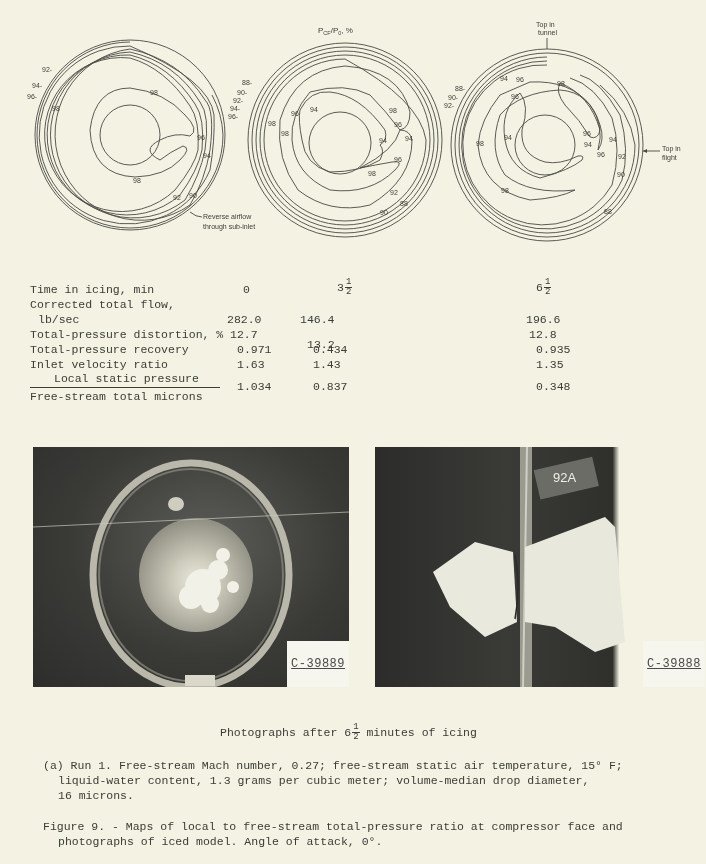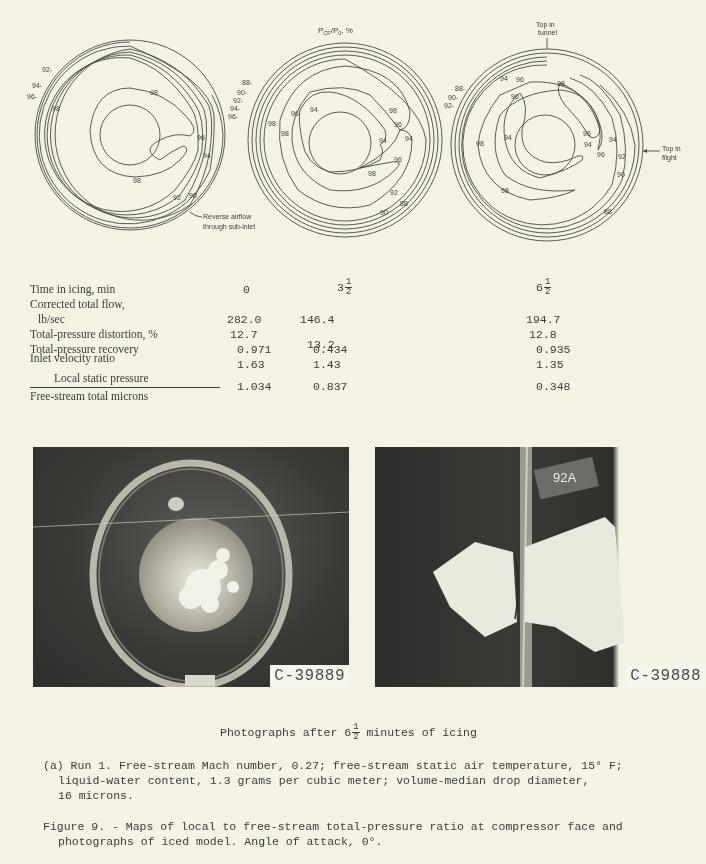--- a/index.html
+++ b/index.html
@@ -10,29 +10,29 @@
     color:#3a3a36;
   }
   .abs { position:absolute; }
   svg text { font-family:"Liberation Sans", "DejaVu Sans", sans-serif; fill:#3d3d38; }
   .ct { stroke:#4a4a44; stroke-width:0.9; fill:none; }
   .lbl { font-size:7px; }
   .anno { font-size:7px; }
 
   
   .tbl { position:absolute; left:30px; top:282px; font-size:11.5px; line-height:15px; color:#3c3c38; }
-  .row { position:absolute; white-space:nowrap;font-family:Liberation Serif, serif; }
+  .row { position:absolute; white-space:nowrap; }
   .cell { position:absolute; white-space:nowrap; }
   .frac { display:inline-flex; flex-direction:column; align-items:center; vertical-align:middle; font-size:9px; line-height:9px; margin-left:1px;}
   .frac .num { border-bottom:1px solid #3c3c38; padding:0 1px; }
   .ratio-line { position:absolute; height:1px; background:#3c3c38; }
 
   
   .photo { position:absolute; overflow:hidden; }
-  .photo-id { position:absolute; background:#f6f6ee; color:#4a4a46; font-size:16px; padding:2px 4px; letter-spacing:0.5px;}
+  .photo-id { position:absolute; background:#f6f6ee; color:#4a4a46; font-size:12px; padding:16px 4px; letter-spacing:0.5px;text-decoration:underline;}
 
   .caption { position:absolute; font-size:11.5px; line-height:15px; color:#3c3c38; white-space:nowrap; }
 </style>
 </head>
 <body>
 
 <svg class="abs" style="left:0;top:0" width="706" height="250" viewBox="0 0 706 250">
 
   <text x="318" y="33" style="font-size:8px">P<tspan style="font-size:5.5px" dy="2">CF</tspan><tspan dy="-2">/P</tspan><tspan style="font-size:5.5px" dy="2">0</tspan><tspan dy="-2">, %</tspan></text>
 
@@ -128,21 +128,21 @@
   </g>
 </svg>
 
 <div class="tbl">
 
   <div class="row" style="top:0;left:0">Time in icing, min</div>
   <div class="row" style="top:15px;left:0">Corrected total flow,</div>
   <div class="row" style="top:30px;left:8px">lb/sec</div>
   <div class="row" style="top:45px;left:0">Total-pressure distortion, %</div>
   <div class="row" style="top:60px;left:0">Total-pressure recovery</div>
-  <div class="row" style="top:69px;left:0">Inlet velocity ratio</div>
+  <div class="row" style="top:75px;left:0">Inlet velocity ratio</div>
   <div class="row" style="top:89px;left:24px">Local static pressure</div>
   <div class="ratio-line" style="top:105px;left:0;width:190px"></div>
   <div class="row" style="top:107px;left:0">Free-stream total microns</div>
 
   <div class="cell" style="top:0;left:213px">0</div>
   <div class="cell" style="top:-4px;left:307px"><span>3</span><span class="frac">
         <span class="num">1</span>
         <span>2</span>
       </span></div>
   <div class="cell" style="top:-4px;left:506px"><span>6</span><span class="frac">
@@ -155,21 +155,21 @@
   <div class="cell" style="top:60px;left:207px">0.971</div>
   <div class="cell" style="top:75px;left:207px">1.63</div>
   <div class="cell" style="top:97px;left:207px">1.034</div>
 
   <div class="cell" style="top:30px;left:270px">146.4</div>
   <div class="cell" style="top:55px;left:277px">13.2</div>
   <div class="cell" style="top:60px;left:283px">0.434</div>
   <div class="cell" style="top:75px;left:283px">1.43</div>
   <div class="cell" style="top:97px;left:283px">0.837</div>
 
-  <div class="cell" style="top:30px;left:496px">194.7</div>
+  <div class="cell" style="top:30px;left:496px">196.6</div>
   <div class="cell" style="top:45px;left:499px">12.8</div>
   <div class="cell" style="top:60px;left:506px">0.935</div>
   <div class="cell" style="top:75px;left:506px">1.35</div>
   <div class="cell" style="top:97px;left:506px">0.348</div>
 </div>
 
 <div class="photo" style="left:33px;top:447px;width:316px;height:240px;background:radial-gradient(ellipse at 55% 40%, #5c5d58 0%, #3a3b37 55%, #2d2e2b 100%);">
   <svg width="316" height="240" viewBox="0 0 316 240" style="position:absolute;left:0;top:0">
     <defs>
       <radialGradient id="hub" cx="50%" cy="55%" r="55%">

